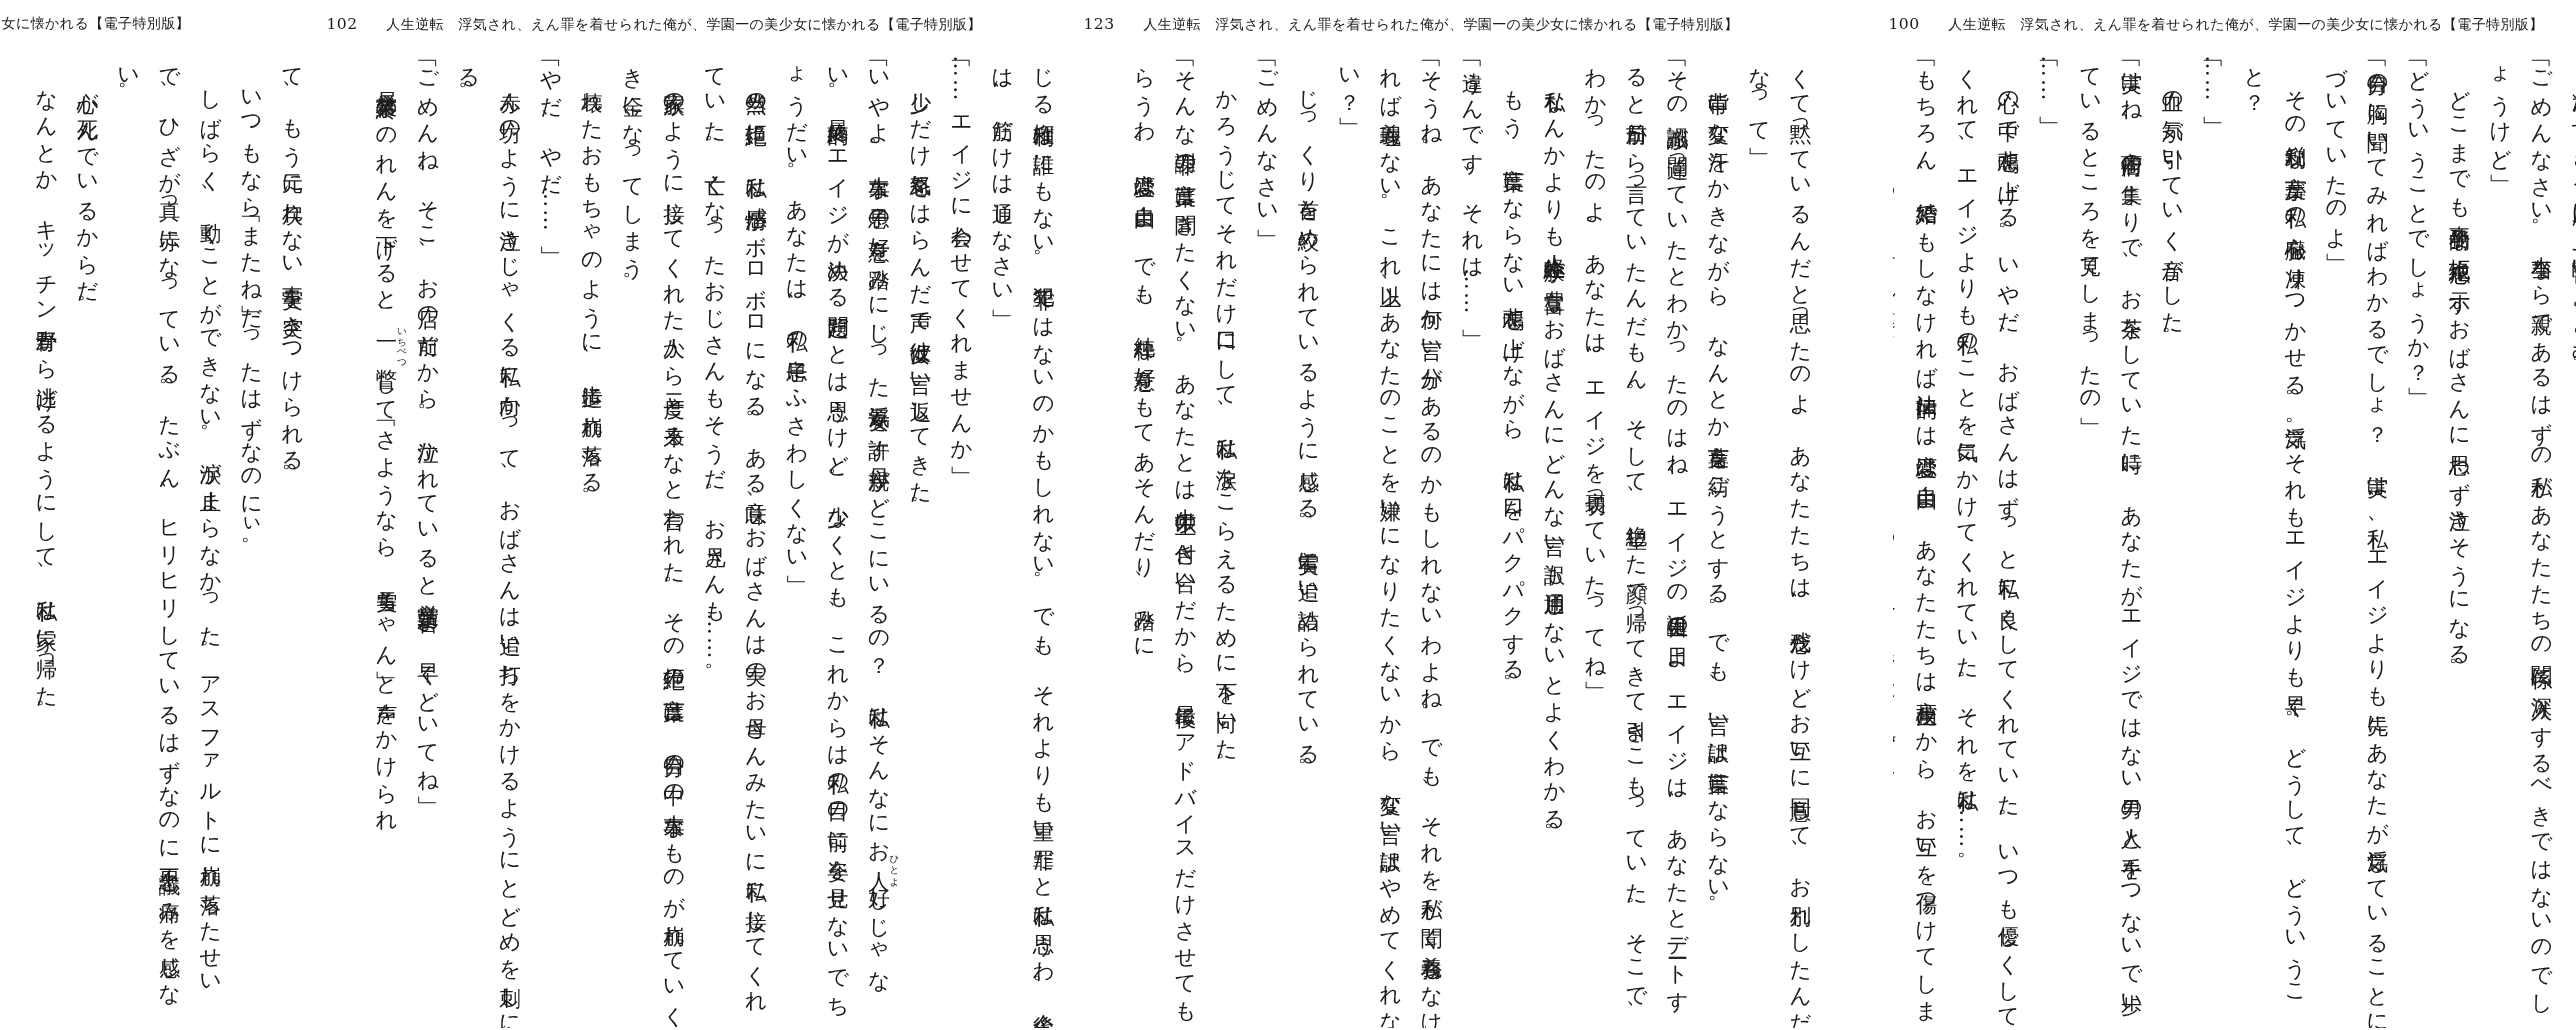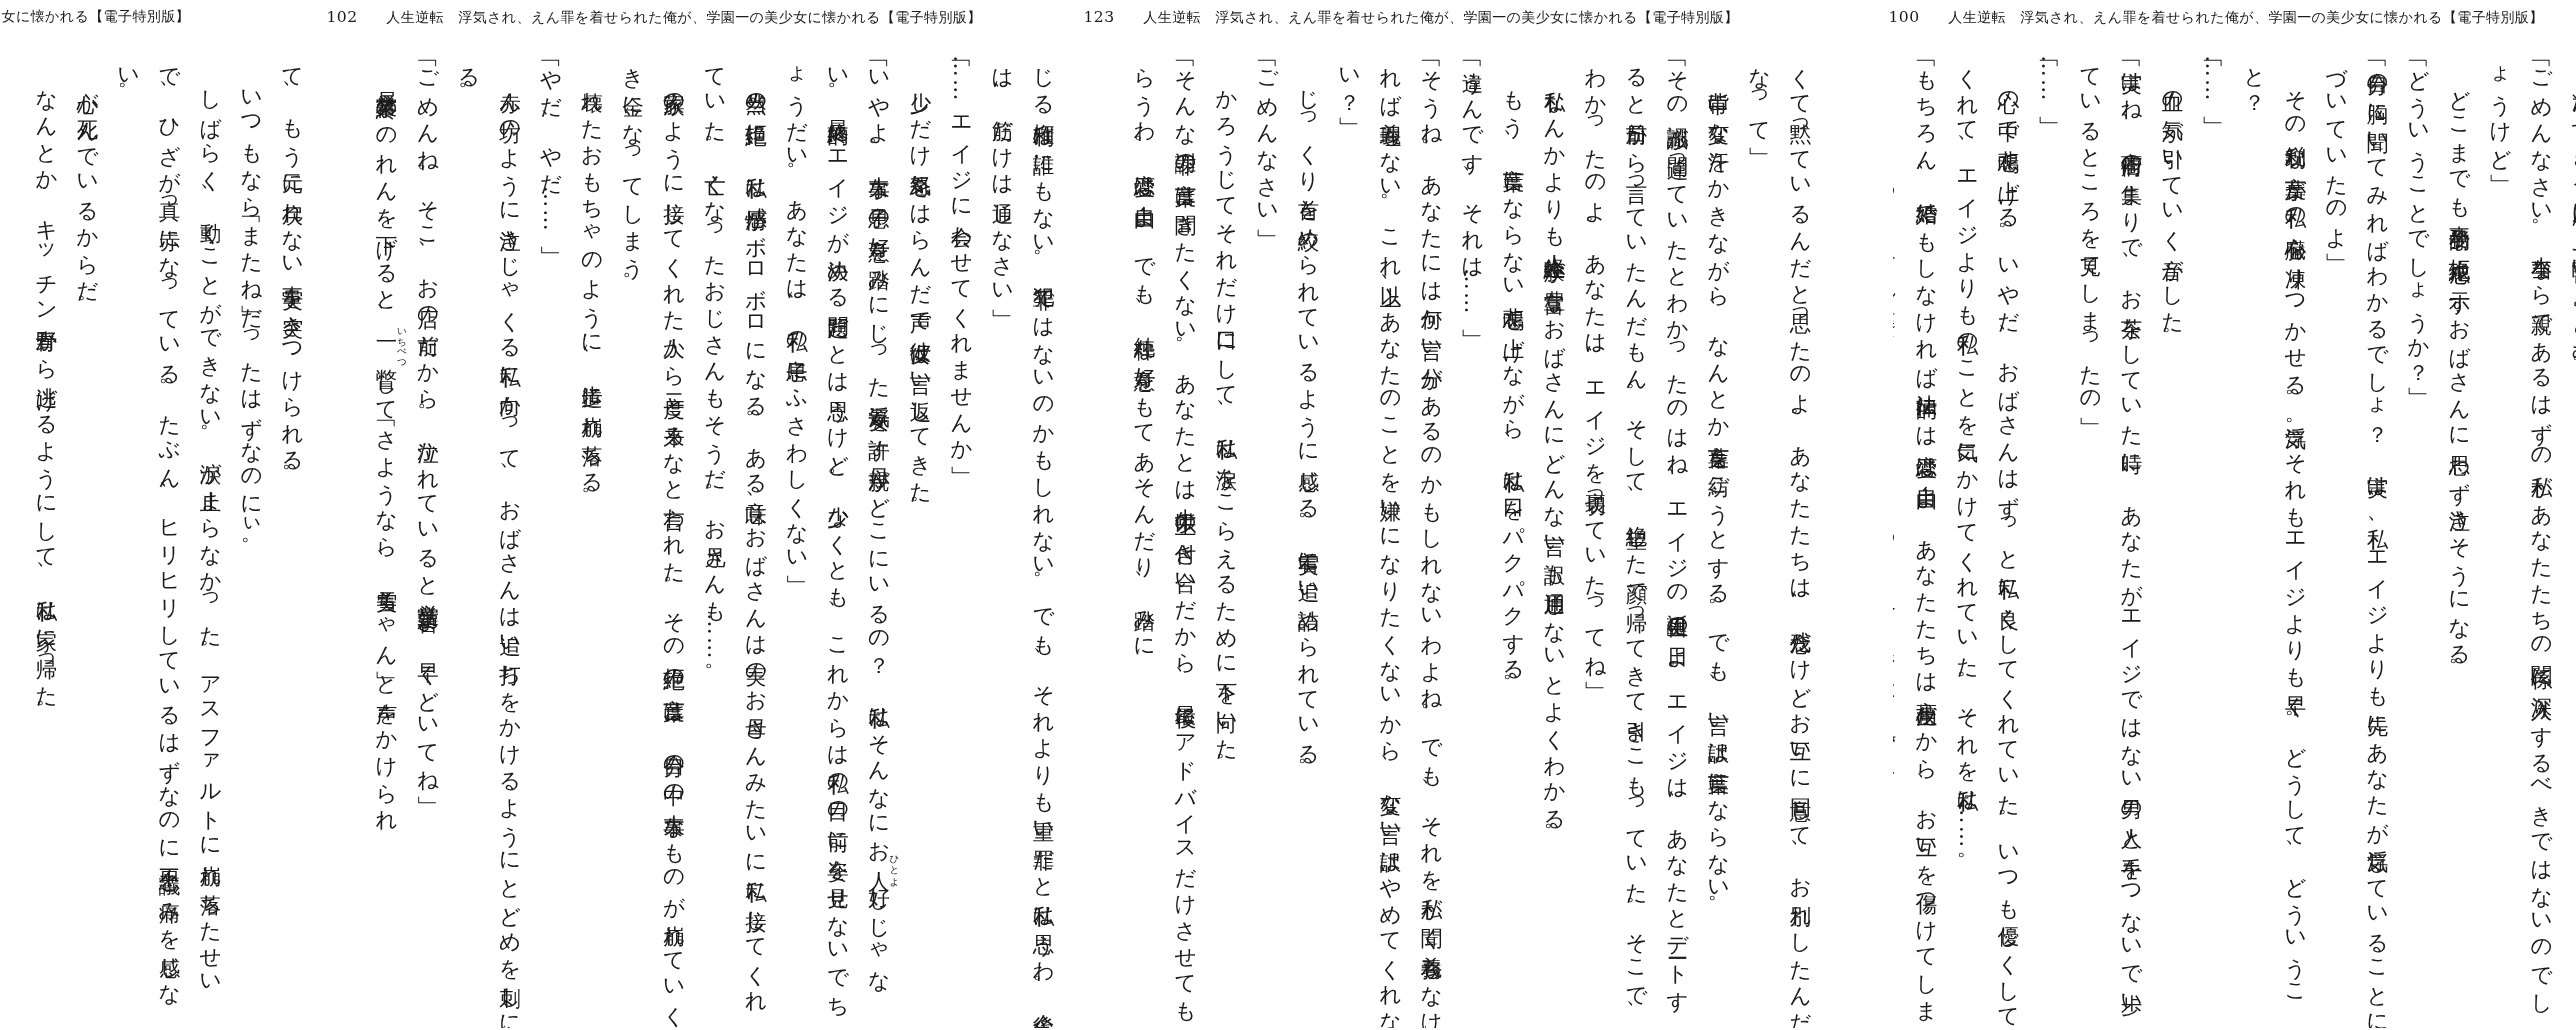--- a/index.html
+++ b/index.html
@@ -17,21 +17,21 @@
     overflow: hidden;
     font-family: "DejaVu Serif", "Liberation Serif", serif;
   }
   .page {
     position: absolute;
     top: 0;
     height: 100%;
   }
   .page-header {
     position: absolute;
-    top: 8px;
+    top: 15px;
     left: 1.5px;
     white-space: nowrap;
     font-size: 14px;
     letter-spacing: 0.4px;
     color: #1b1b1b;
   }
   .page-number {
     display: inline-block;
     font-size: 15.6px;
     margin-right: 24px;

